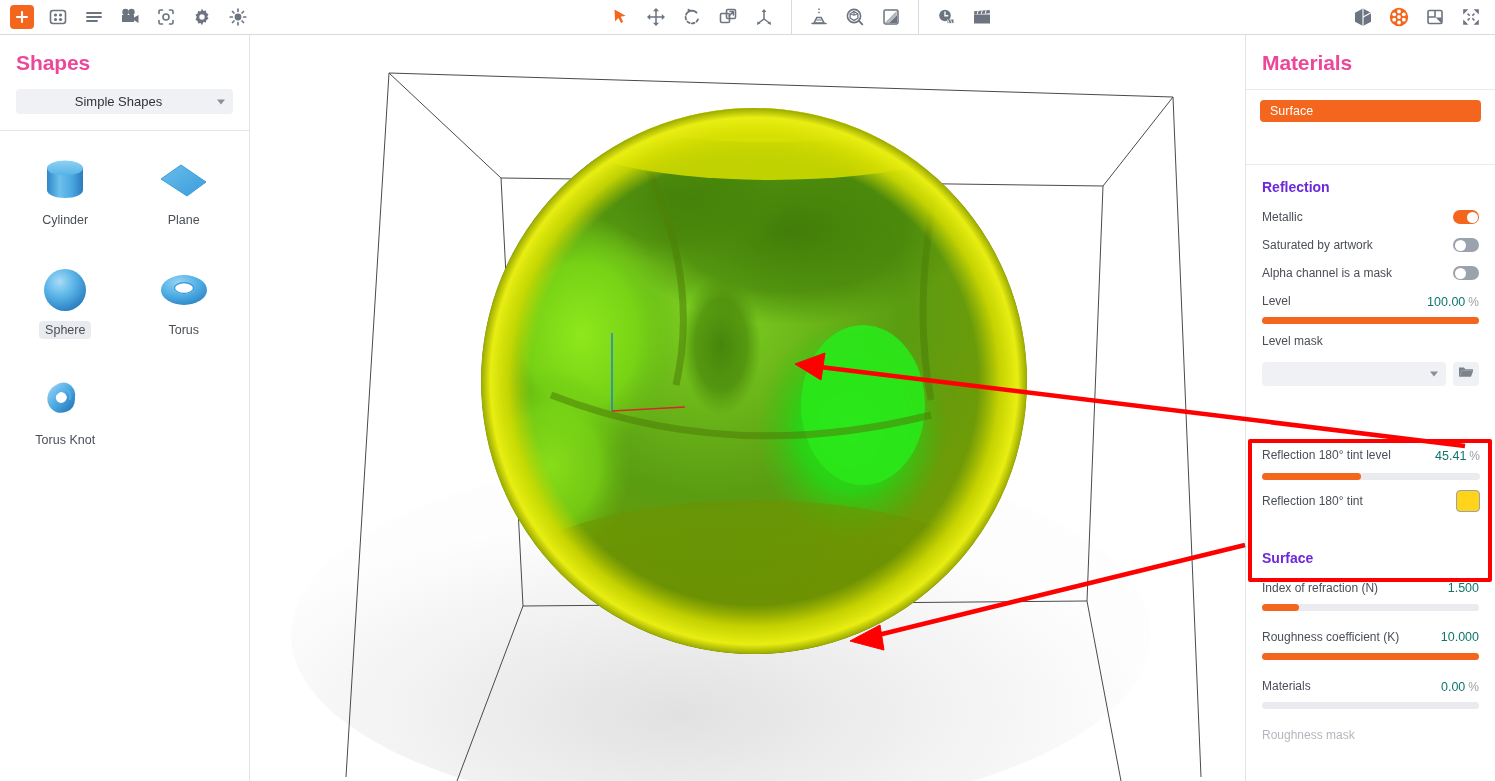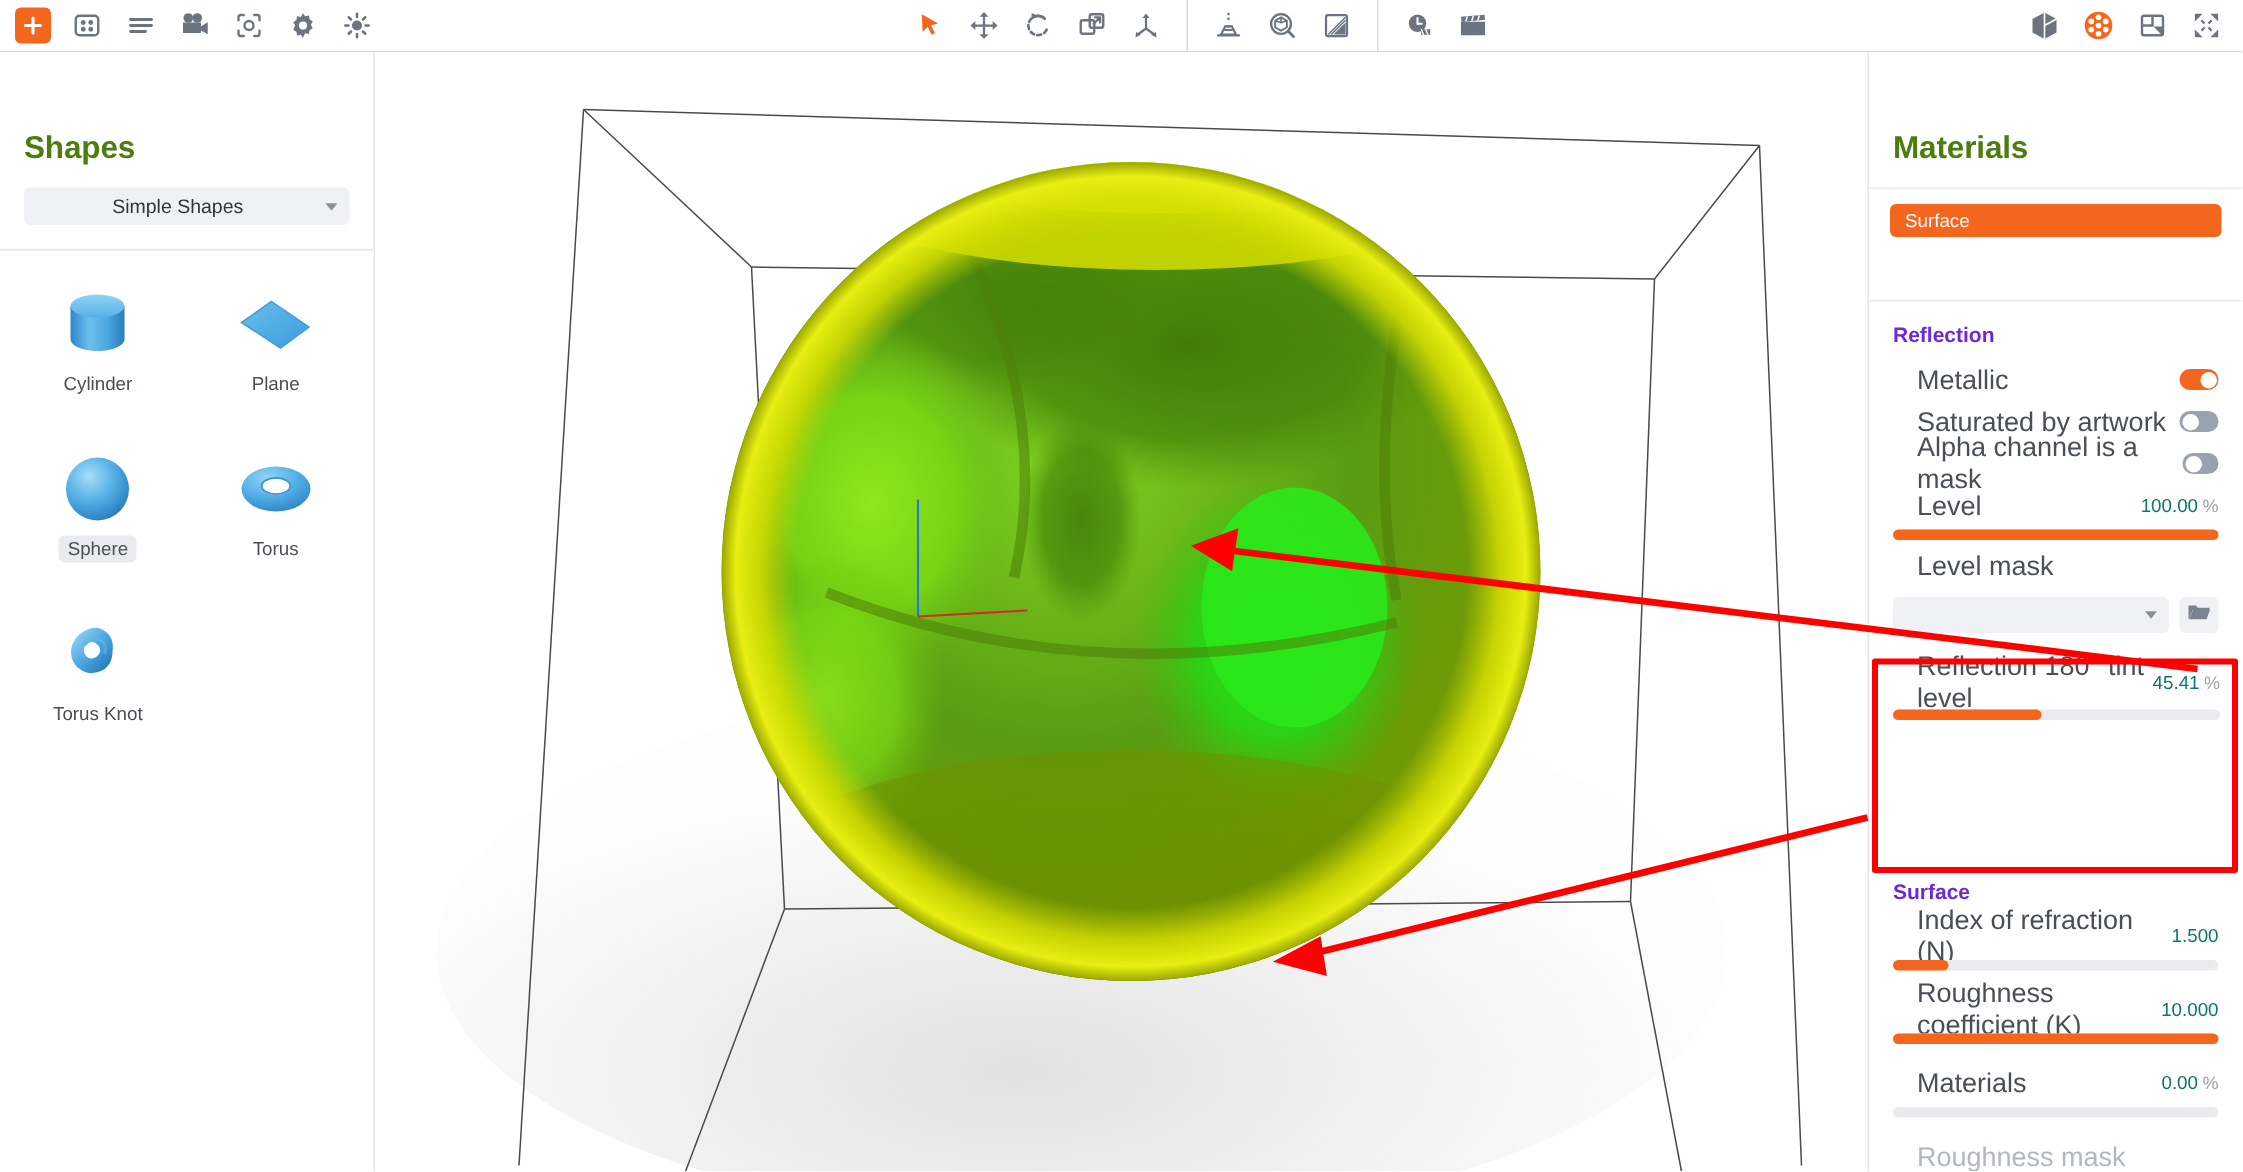--- a/index.html
+++ b/index.html
@@ -43,23 +43,22 @@
 
   
   .left-panel {
     position: absolute; top: 35px; left: 0;
     width: 250px; height: 746px;
     background: #ffffff;
     border-right: 1px solid #e2e4e7;
   }
   .left-head { padding: 16px 16px 0 16px; }
   .panel-title {
-    font-size: 21px; font-weight: bold; color: #4d7c0f;
+    font-size: 21px; font-weight: bold; color: #ec4899;
     letter-spacing: -0.1px;
-    margin-top: 36px;
   }
   .combo-wrap { padding: 14px 16px 16px 16px; }
   .combo {
     position: relative;
     height: 25px;
     background: #eff1f4;
     border-radius: 4px;
     display: flex; align-items: center;
     padding: 0 22px 0 10px;
     font-size: 13px; color: #30343a;
@@ -124,21 +123,21 @@
   }
   .sec-title {
     font-size: 14px; font-weight: bold; color: #6d28d9;
     padding: 14px 16px 8px 16px;
   }
   .row {
     display: flex; align-items: center; justify-content: space-between;
     padding: 0 16px;
     height: 28px;
   }
-  .row-label { font-size: 18px; color: #4a4f57; margin-left: 16px; }
+  .row-label { font-size: 12px; color: #4a4f57; }
   .row-label.dim { color: #b2b7bd; }
   .row-value { font-size: 12.5px; color: #0f766e; font-weight: normal; }
   .row-unit { font-size: 12px; color: #9aa0a8; font-weight: normal; margin-left: 3px; }
 
   .toggle {
     width: 26px; height: 14px; border-radius: 7px;
     position: relative; cursor: pointer;
     background: #9aa2ad;
   }
   .toggle.on { background: #f4661e; }
@@ -751,20 +750,24 @@
       <div class="row" style="height:32px">
         <span class="row-label">Reflection 180° tint level</span>
         <span>
           <span class="row-value">45.41</span><span class="row-unit">%</span>
         </span>
       </div>
       <div class="slider">
         <div class="fill" id="tint-slider-fill" style="width: 45.41%;"></div>
       </div>
 
+      <div class="row" style="height:42px">
+        <span class="row-label">Reflection 180° tint</span>
+        <span class="swatch" id="tint180-swatch" style="background: rgb(255, 212, 26);"></span>
+      </div>
     </div>
 
     <div class="sec-title" style="margin-top:150px">Surface</div>
 
     <div class="row">
       <span class="row-label">Index of refraction (N)</span>
       <span class="row-value">1.500</span>
     </div>
     <div class="slider">
       <div class="fill" id="ior-fill" style="width: 17%;"></div>

